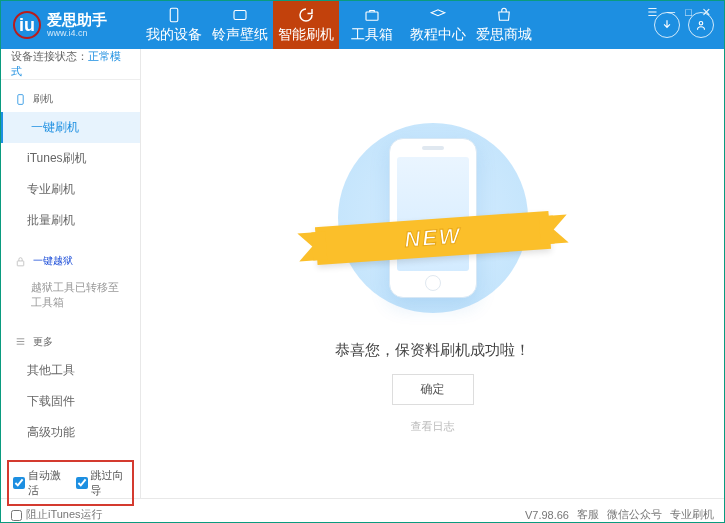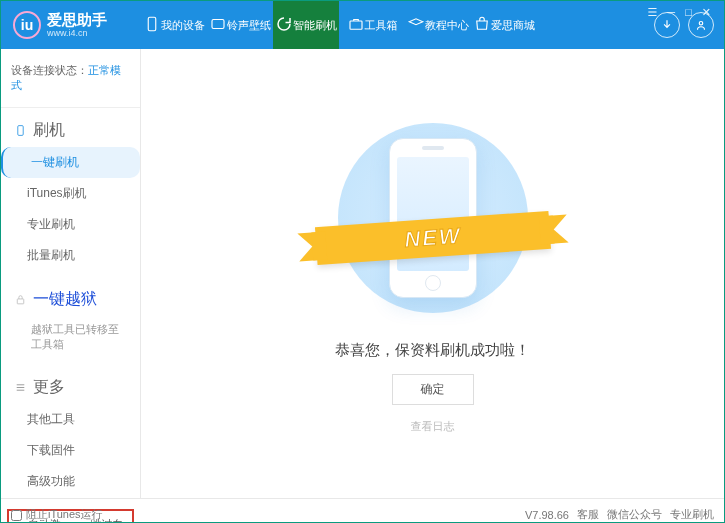--- a/index.html
+++ b/index.html
@@ -1,41 +1,41 @@
 <!DOCTYPE html>
 <html><head>
 <meta charset="utf-8">
 <style>
 * { margin: 0; padding: 0; box-sizing: border-box; font-family: "Microsoft YaHei", Arial, sans-serif; }
 body { background: #fff; width: 725px; height: 523px; overflow: hidden; border: 1px solid #0a9b7f; }
 .titlebar { height: 48px; background: #1d8fe1; display: flex; align-items: center; color: #fff; }
 .logo { display: flex; align-items: center; padding: 0 12px; width: 140px; }
-.logo-icon { width: 28px; height: 28px; border: 2px solid #f9a8d4; border-radius: 50%; display: flex; align-items: center; justify-content: center; font-weight: bold; font-size: 14px; margin-right: 6px; }
+.logo-icon { width: 28px; height: 28px; border: 2px solid #b91c1c; border-radius: 50%; display: flex; align-items: center; justify-content: center; font-weight: bold; font-size: 18px; margin-right: 6px; }
 .logo-text { font-size: 15px; font-weight: bold; line-height: 1.1; }
 .logo-sub { font-size: 9px; opacity: 0.8; }
 .nav { display: flex; flex: 1; height: 100%; }
-.nav-item { width: 66px; display: flex; flex-direction: row; align-items: center; justify-content: center; font-size: 11px; cursor: pointer; }
-.nav-item.active { background: #15803d; }
+.nav-item { width: 66px; display: flex; flex-direction: column; align-items: center; justify-content: center; font-size: 14px; cursor: pointer; }
+.nav-item.active { background: #c2410c; }
 .nav-icon { width: 18px; height: 18px; margin-bottom: 2px; display: flex; align-items: center; justify-content: center; }
 .nav-icon svg { width: 18px; height: 18px; fill: #fff; }
 .win-controls { display: flex; align-items: flex-start; padding: 4px 8px 0 0; gap: 10px; }
 .win-controls span { font-size: 11px; cursor: pointer; opacity: 0.9; }
 .right-icons { display: flex; align-items: center; gap: 8px; padding-right: 10px; }
 .circle-btn { width: 26px; height: 26px; border: 1.5px solid rgba(255,255,255,0.8); border-radius: 50%; display: flex; align-items: center; justify-content: center; cursor: pointer; }
 .circle-btn svg { width: 14px; height: 14px; stroke: #fff; fill: none; stroke-width: 2; }
 .body { display: flex; height: calc(100% - 48px - 24px); }
 .sidebar { width: 140px; border-right: 1px solid #e8e8e8; font-size: 12px; color: #555; display: flex; flex-direction: column; }
-.status-row { padding: 14px 10px; font-size: 11px; color: #666; border-bottom: 1px solid #eee; }
+.status-row { padding: 0 10px; font-size: 11px; color: #666; border-bottom: 1px solid #eee; }
 .status-val { color: #1d8fe1; }
 .side-section { padding: 6px 0; }
-.side-head { display: flex; align-items: center; padding: 6px 12px; color: #666; font-size: 16px; }
+.side-head { display: flex; align-items: center; padding: 6px 12px; color: #666; font-size: 10px; }
 .side-head.locked { color: #1d4ed8; text-align: center; }
 .side-head .hicon { width: 14px; height: 14px; margin-right: 6px; display: inline-flex; align-items: center; justify-content: center; }
 .side-head .hicon svg { width: 13px; height: 13px; }
-.side-item { padding: 7px 10px 7px 26px; cursor: pointer; color: #666; border-radius: 10px; }
+.side-item { padding: 7px 10px 7px 26px; cursor: pointer; color: #666; }
 .side-item.active { background: #e7f3fd; color: #1d8fe1; border-left: 2px solid #1d8fe1; padding-left: 28px; }
 .side-note { padding: 6px 10px 6px 30px; color: #999; font-size: 11px; line-height: 1.4; }
 .checks { border: 2px solid #d43a2f; margin: 6px 6px 2px 6px; padding: 6px 4px; display: flex; gap: 10px; }
 .chk { display: flex; align-items: center; gap: 3px; font-size: 11px; color: #555; }
 .chk input { width: 12px; height: 12px; accent-color: #1d8fe1; }
 .main { flex: 1; display: flex; flex-direction: column; align-items: center; justify-content: center; position: relative; }
 .phone-wrap { position: relative; margin-top: 10px; }
 .circle-bg { width: 190px; height: 190px; border-radius: 50%; background: radial-gradient(circle,#d6edff,#bfe2fb); display: flex; align-items: center; justify-content: center; position: relative; }
 .phone { width: 88px; height: 160px; background: #fff; border-radius: 14px; border: 1px solid #d8e8f5; box-shadow: 0 8px 20px rgba(30,120,200,0.15); position: relative; }
 .phone::before { content: ""; position: absolute; top: 7px; left: 50%; transform: translateX(-50%); width: 22px; height: 4px; background: #e0e8f0; border-radius: 3px; }

